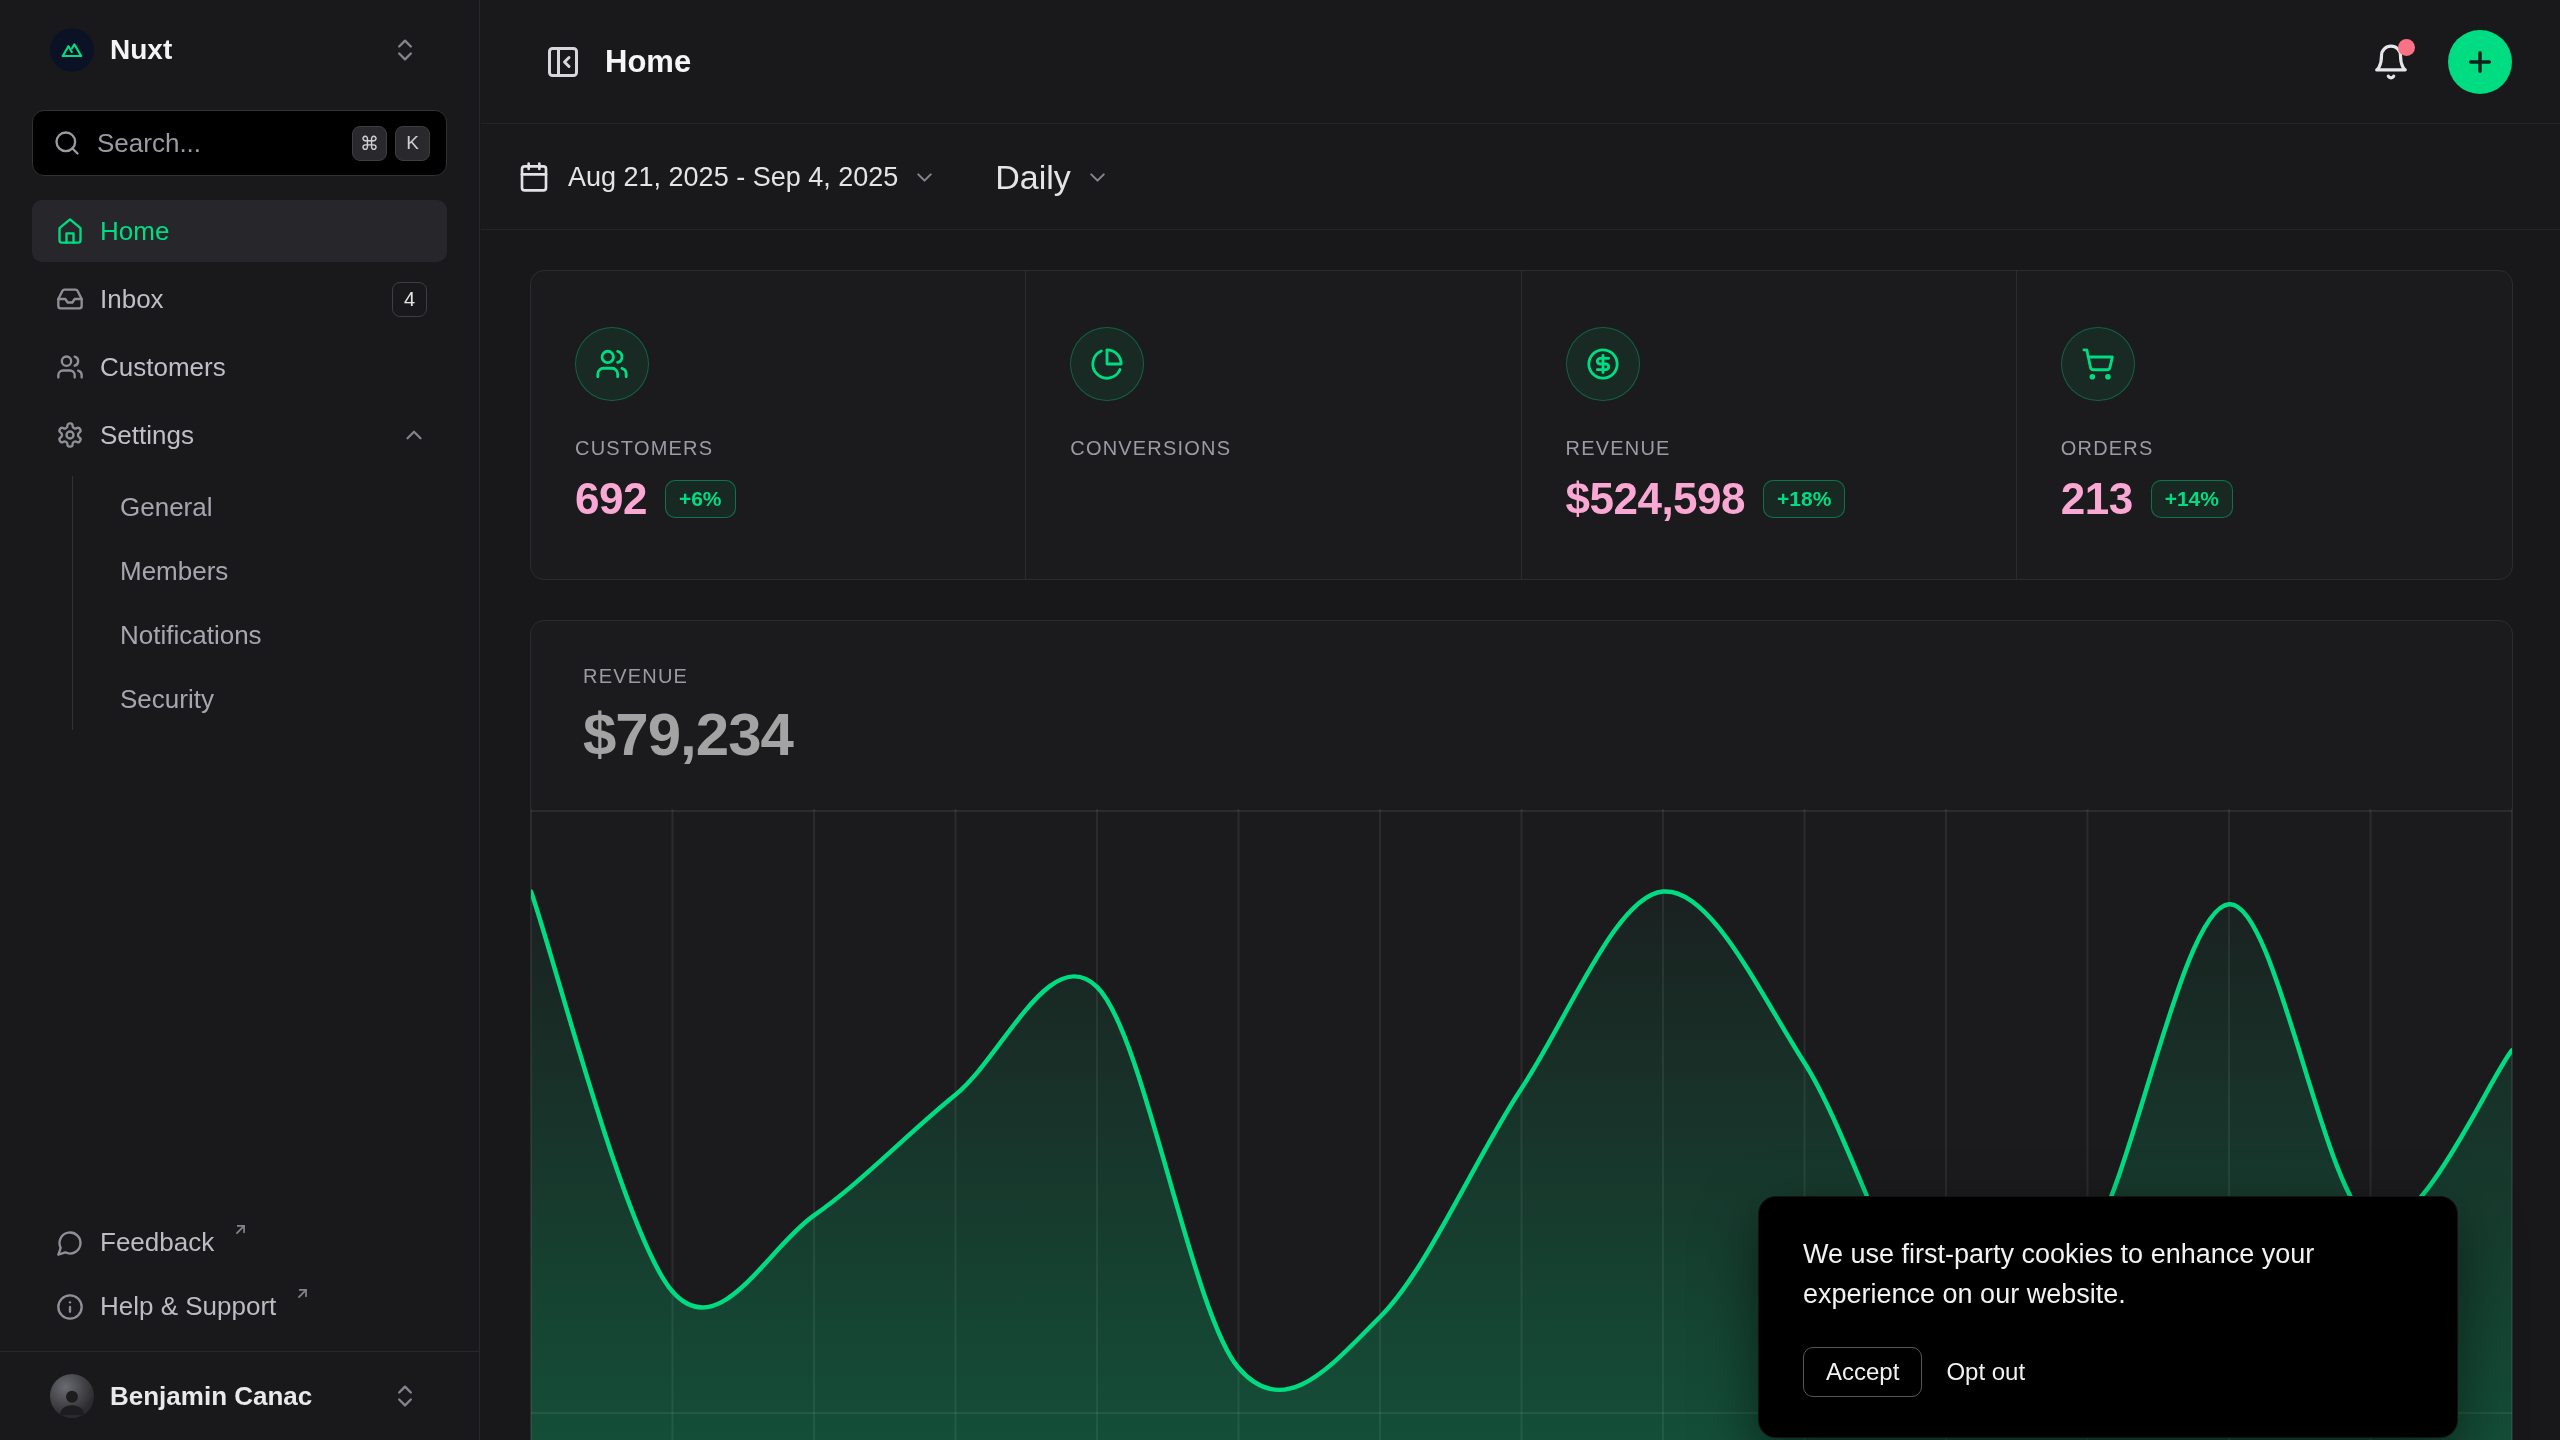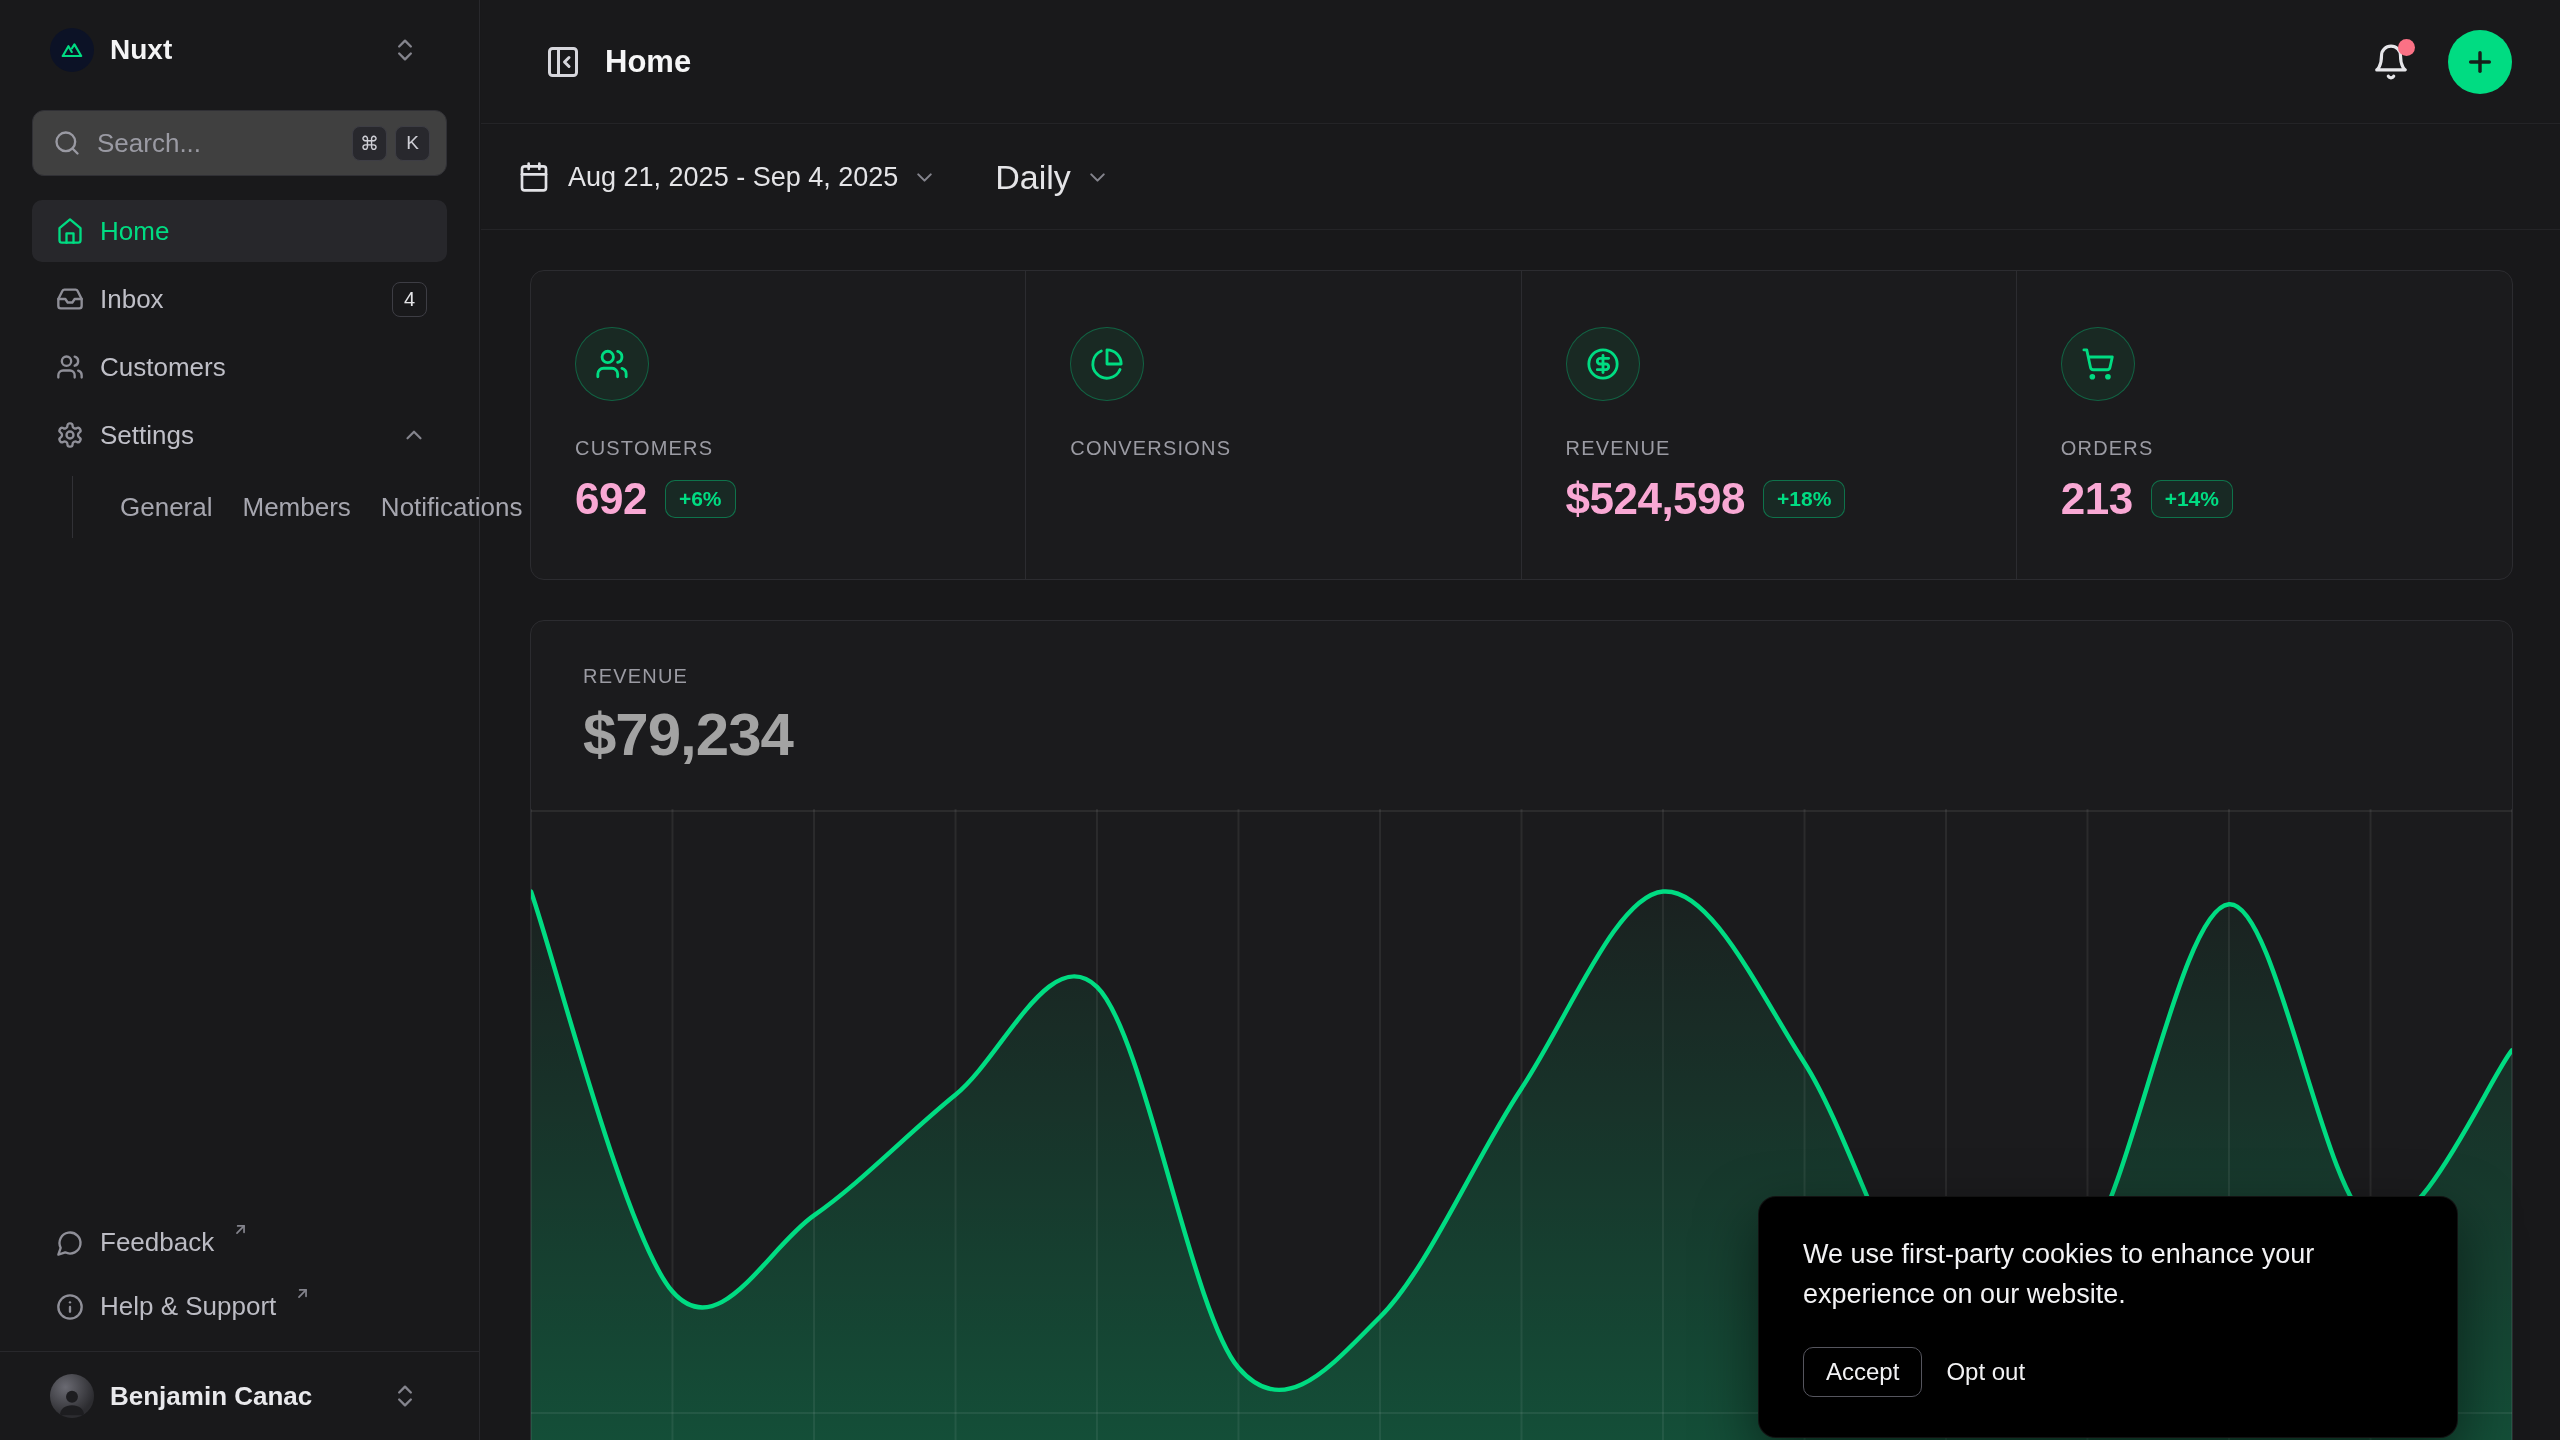--- a/index.html
+++ b/index.html
@@ -20,21 +20,21 @@
   .side-top { display:flex; align-items:center; padding:28px 60px 24px 50px; }
   .logo-badge {
     width:44px; height:44px; border-radius:50%; background:#0c1226;
     display:flex; align-items:center; justify-content:center; flex:0 0 auto;
   }
   .brand-name { font-size:28px; font-weight:700; color:#f4f4f5; margin-left:16px; }
   .selector-icon { margin-left:auto; color:#84848d; }
 
   .search-box {
     margin:14px 32px 20px; height:66px; border-radius:12px;
-    background:#404040; border:1px solid #303035;
+    background:#000000; border:1px solid #303035;
     display:flex; align-items:center; padding:0 16px 0 20px; cursor:pointer;
   }
   .search-box .ph { font-size:26px; color:#9a9aa3; margin-left:16px; }
   .kbd-group { margin-left:auto; display:flex; gap:8px; }
   .kbd {
     min-width:35px; height:35px; padding:0 7px; border-radius:8px;
     border:1px solid #3d3d44; background:#28282d; color:#cfcfd6;
     font-size:19px; display:flex; align-items:center; justify-content:center;
   }
 
@@ -47,21 +47,21 @@
   .nav-item.active { background:#27272b; color:#00dc82; }
   .nav-item.active .nav-ic { color:#00dc82; }
   .count-badge {
     margin-left:auto; min-width:35px; height:35px; border-radius:8px;
     border:1px solid #3d3d44; color:#e4e4e7; font-size:20px;
     display:flex; align-items:center; justify-content:center; padding:0 8px;
   }
   .nav-item .chev { margin-left:auto; color:#84848d; display:flex; }
   .sub-nav {
     margin-left:40px; border-left:1px solid #313136; padding-left:33px;
-    display:flex; flex-direction:row; gap:2px; margin-top:4px;
+    display:flex; flex-direction:column; gap:2px; margin-top:4px;
   }
   .sub-item {
     height:62px; display:flex; align-items:center; font-size:26px;
     color:#a6a6af; border-radius:10px; cursor:pointer; padding:0 14px;
   }
 
   .side-spacer { flex:1; }
   .side-footer { margin:0 32px 14px; display:flex; flex-direction:column; gap:4px; }
   .foot-item {
     height:60px; border-radius:10px; display:flex; align-items:flex-start;

